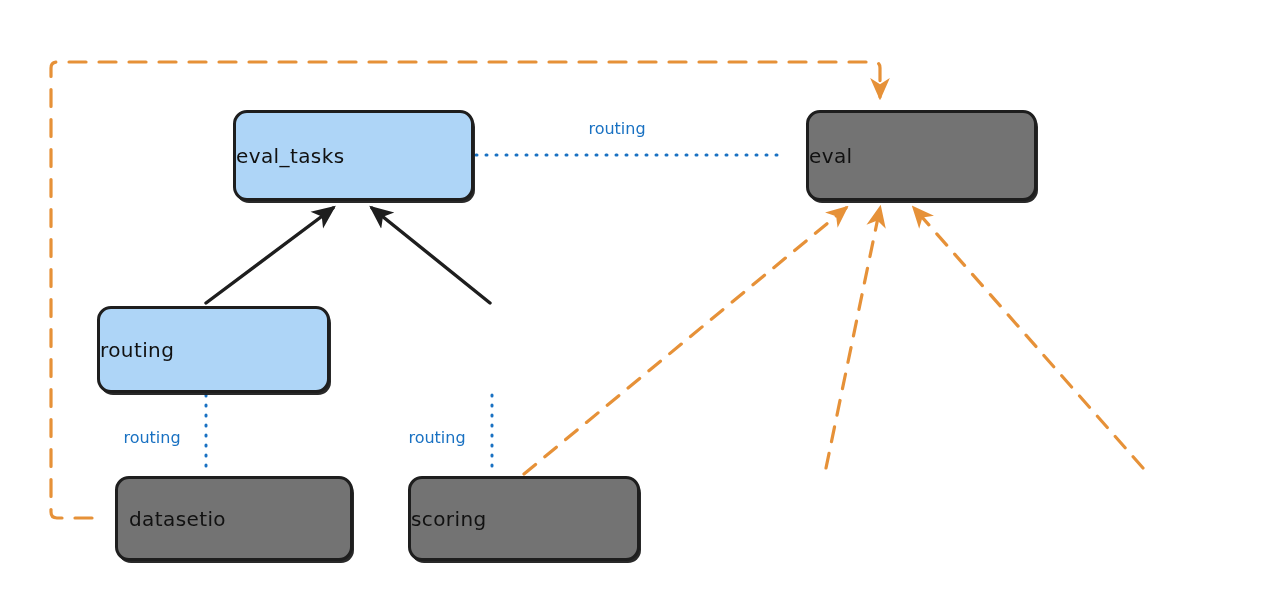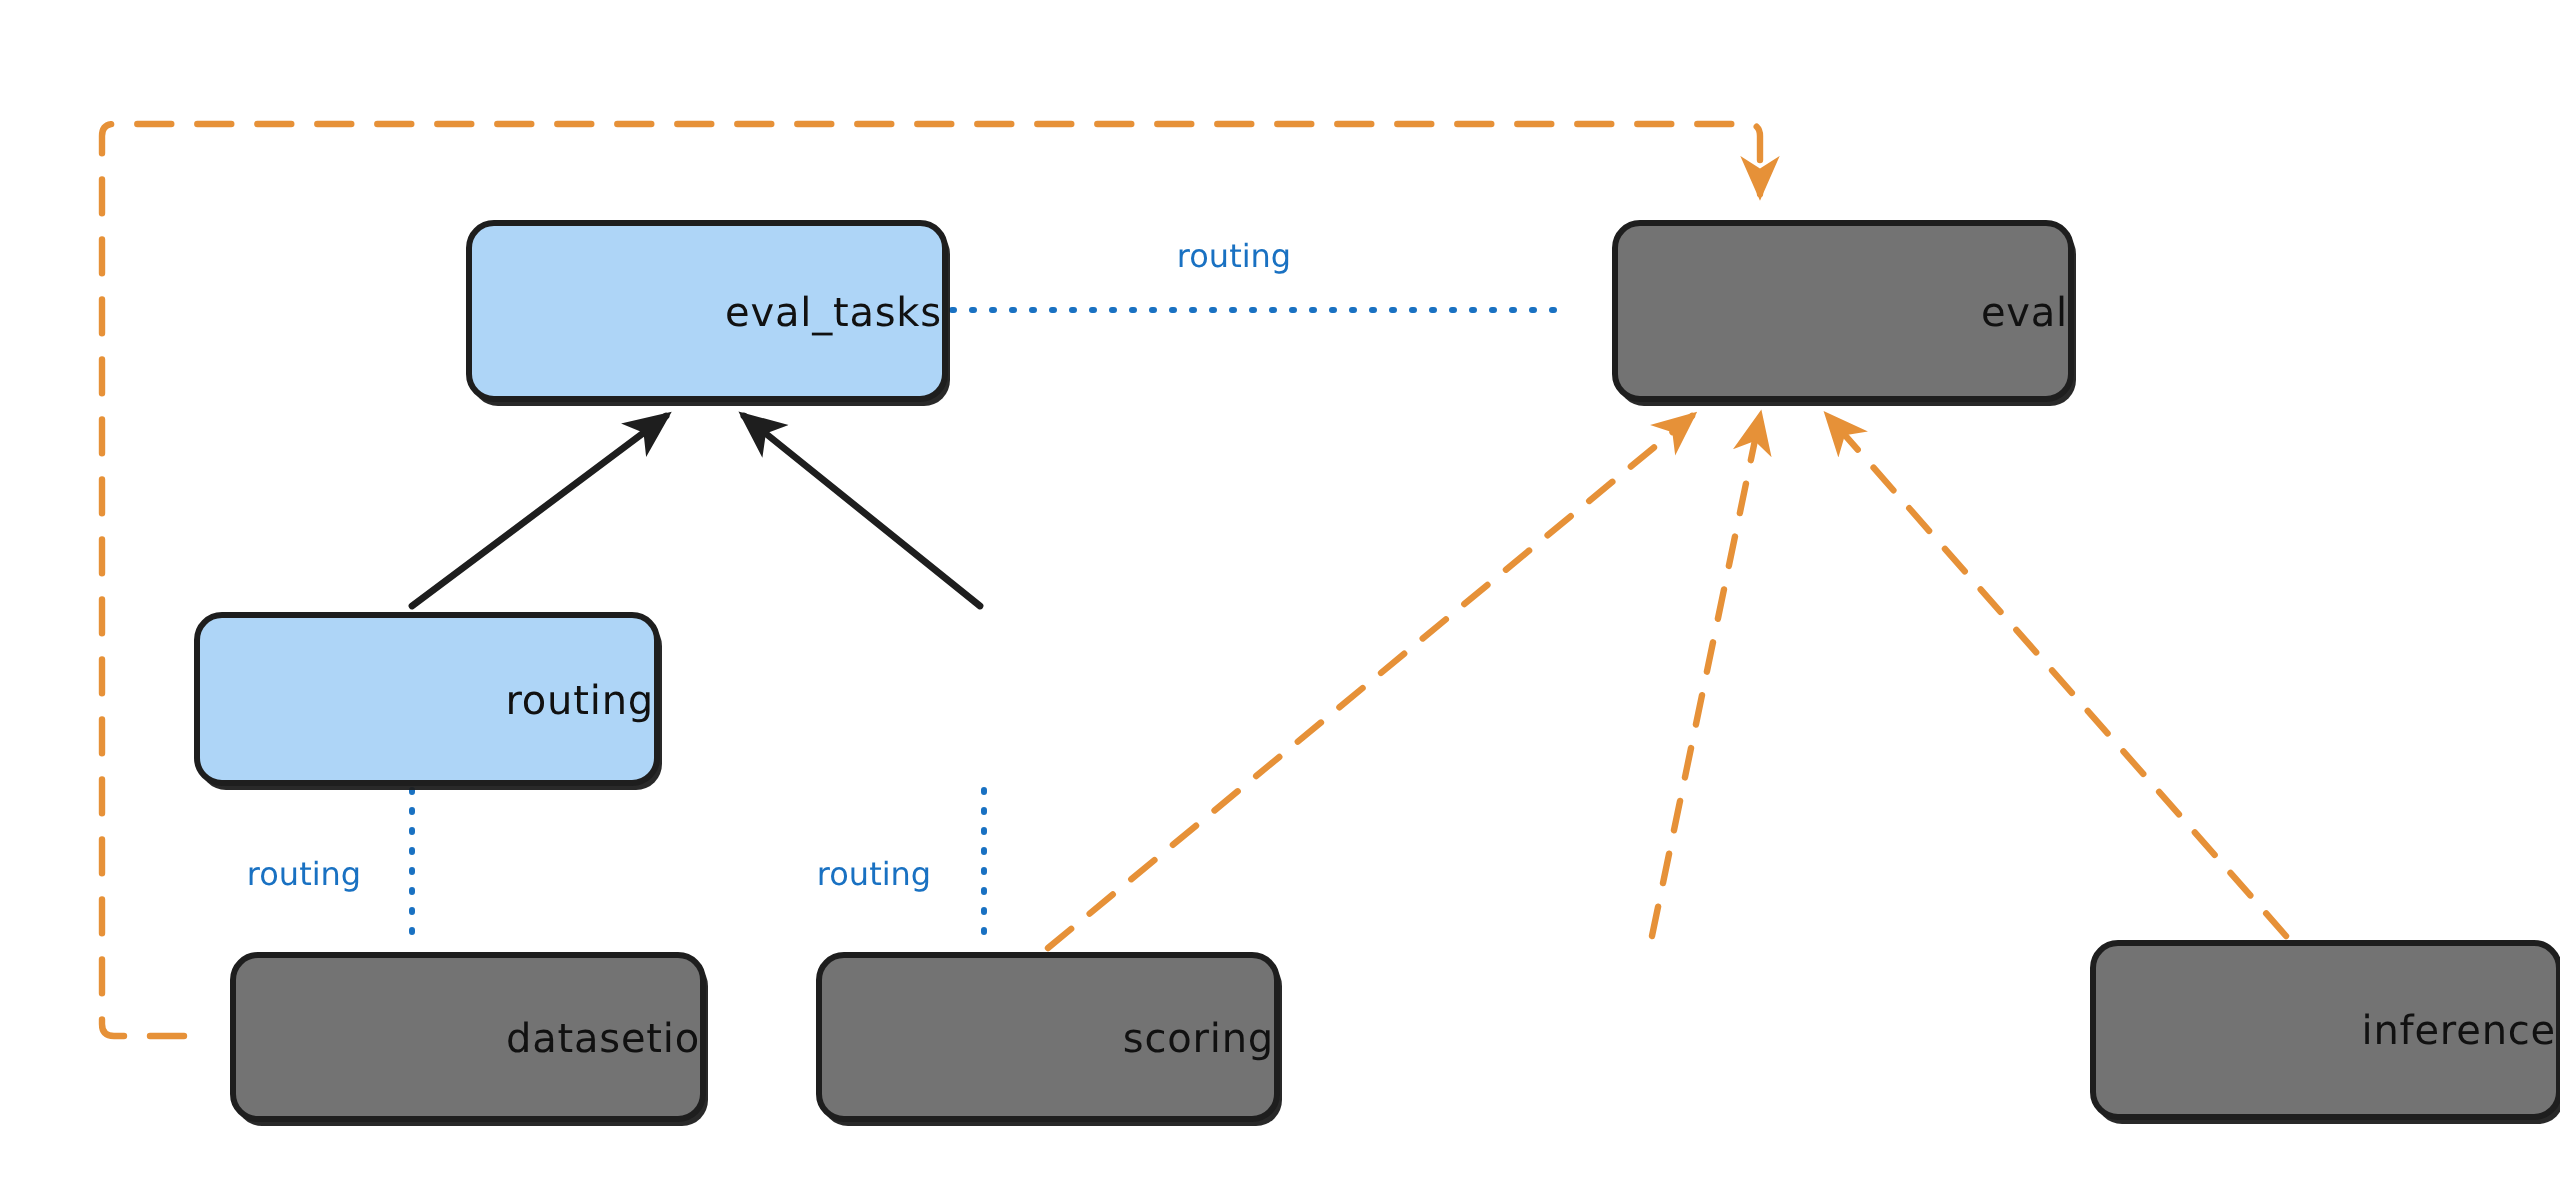--- a/index.html
+++ b/index.html
@@ -26,21 +26,21 @@
     height: 596px;
     pointer-events: none;
   }
   .node {
     position: absolute;
     box-sizing: border-box;
     border: 3px solid #1e1e1e;
     border-radius: 14px;
     display: flex;
     align-items: center;
-    justify-content: flex-end;
+    justify-content: flex-start;
     box-shadow: 2px 3px 0 -1px rgba(30,30,30,0.95);
   }
   .node.api {
     background: #aed5f7;
   }
   .node.provider {
     background: #737373;
     margin-left: 20px;
   }
   .node-label {
@@ -111,23 +111,20 @@
 
   <div class="node provider" style="left:95px; top:476px; width:238px; height:85px;padding-left:11px;">
     <span class="node-label">datasetio</span>
   </div>
 
   <div class="node provider" style="left:388px; top:476px; width:232px; height:85px;">
     <span class="node-label">scoring</span>
   </div>
 
 
-  <div class="node provider" style="left:1025px; top:470px; width:236px; height:90px;">
-    <span class="node-label">inference</span>
-  </div>
 
   <div class="edge-label" style="left:617px; top:128px;">routing</div>
 
   <div class="edge-label" style="left:152px; top:437px;">routing</div>
 
   <div class="edge-label" style="left:437px; top:437px;">routing</div>
 
 </div>
 
 </body></html>

